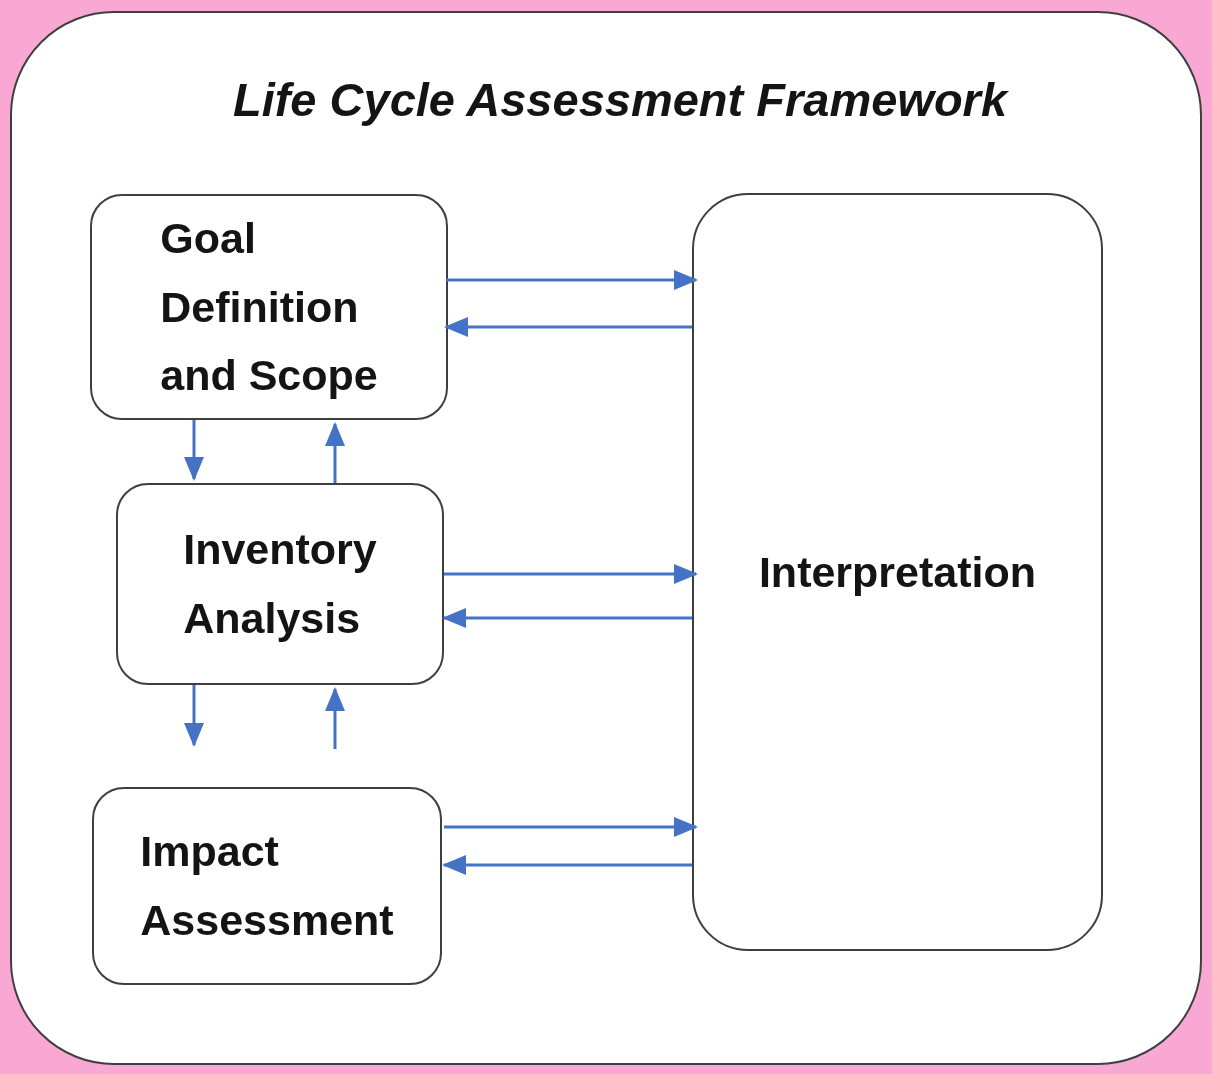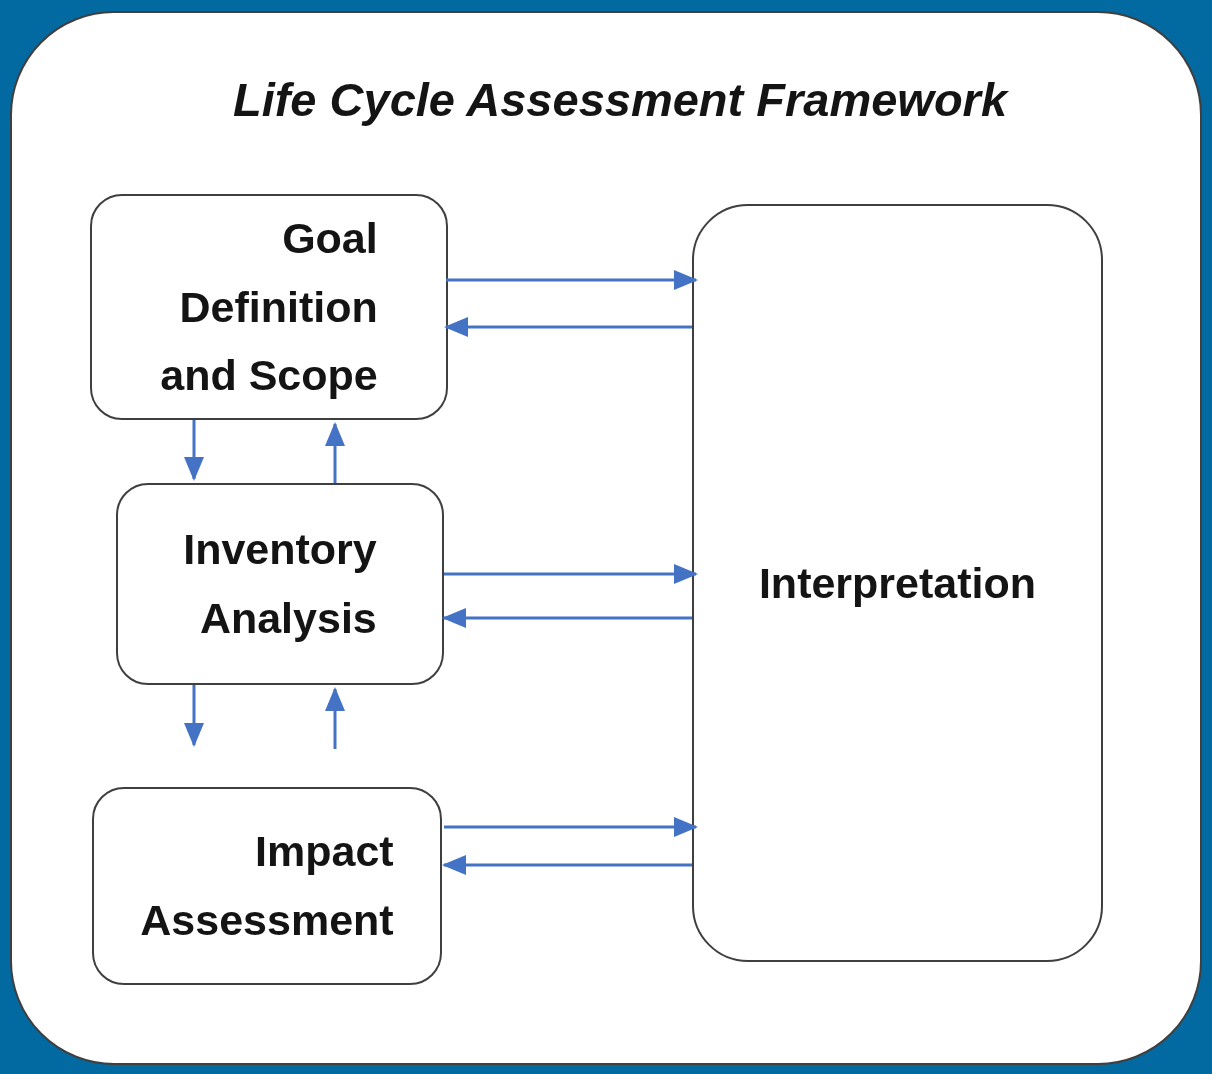--- a/index.html
+++ b/index.html
@@ -5,21 +5,21 @@
   html, body {
     margin: 0;
     padding: 0;
     background: #ffffff;
     font-family: "Liberation Sans", sans-serif;
   }
   .canvas {
     position: relative;
     width: 1212px;
     height: 1074px;
-    background: #0369a1;
+    background: #f9a8d4;
     overflow: hidden;
   }
   .outer-frame {
     position: absolute;
     left: 10px;
     top: 11px;
     width: 1192px;
     height: 1054px;
     border: 2.5px solid #3f3f3f;
     border-radius: 104px;
@@ -40,34 +40,34 @@
   }
   .node {
     position: absolute;
     border: 2.5px solid #3f3f3f;
     border-radius: 32px;
     box-sizing: border-box;
     background: #ffffff;
     display: flex;
     align-items: center;
     justify-content: center;
-    text-align: right;
+    text-align: left;
   }
   .node .label {
     font-size: 43px;
     font-weight: 700;
     color: #141414;
     line-height: 1.6;
     white-space: pre-line;
   }
   .node-goal       { left: 90px;  top: 194px; width: 358px; height: 226px; }
   .node-inventory  { left: 88px;  top: 483px; width: 328px; height: 202px; margin-left: 28px; }
   .node-impact     { left: 92px;  top: 787px; width: 350px; height: 198px; }
   .node-interpretation {
-    left: 692px; top: 204px; width: 411px; height: 758px;
+    left: 692px; top: 193px; width: 411px; height: 758px;
     border-radius: 56px;
   }
   .arrows-layer {
     position: absolute;
     left: 0; top: 0;
     width: 1212px;
     height: 1074px;
     pointer-events: none;
   }
   .arrows-layer line {

